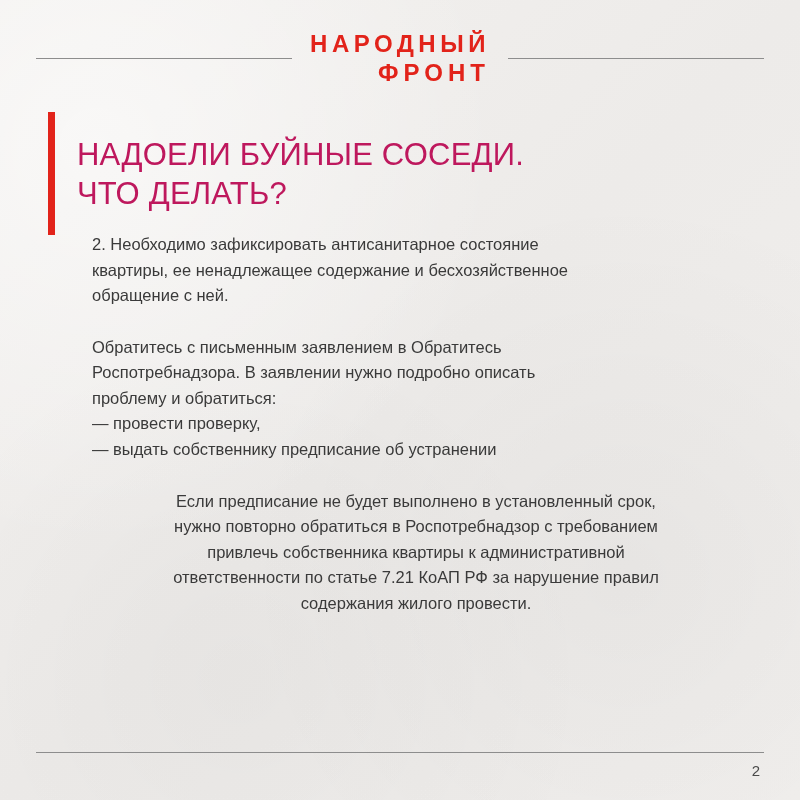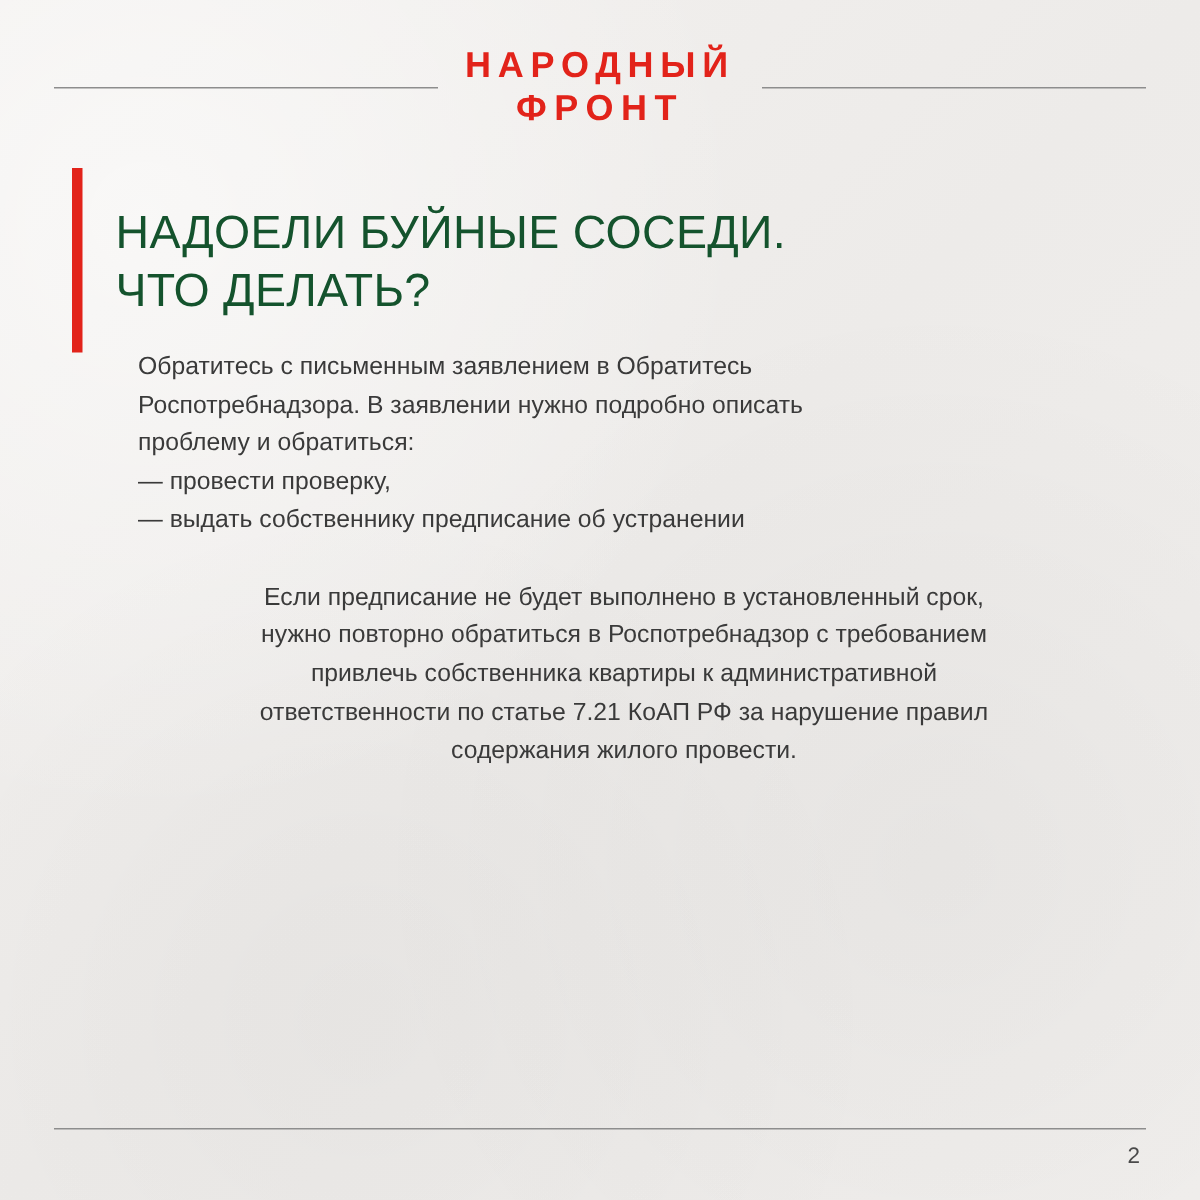--- a/index.html
+++ b/index.html
@@ -45,21 +45,21 @@
     justify-content: center;
   }
   .header .rule {
     flex: 1 1 auto;
     height: 1px;
     background: #8d8d8d;
   }
   .logo {
     flex: 0 0 auto;
     padding: 0 18px;
-    text-align: center;
+    text-align: right;
     line-height: 1.05;
   }
   .logo .line1,
   .logo .line2 {
     display: block;
     color: #e2231a;
     font-weight: bold;
     letter-spacing: 4.5px;
     font-size: 24px;
   }
@@ -81,21 +81,21 @@
     width: 7px;
     background: #e2231a;
     flex: 0 0 auto;
     margin-right: 22px;
     min-height: 86px;
   }
   .title-text {
     font-size: 31px;
     font-weight: normal;
     line-height: 1.28;
-    color: #14532d;
+    color: #be185d;
     letter-spacing: 0.2px;
     padding-top: 2px;
   }
   .title-text .t-line { display: block; }
 
   
   .body-block {
     position: absolute;
     top: 232px;
     left: 92px;
@@ -146,20 +146,25 @@
   <div class="title-block">
     <div class="title-bar"></div>
     <h1 class="title-text">
       <span class="t-line">НАДОЕЛИ БУЙНЫЕ СОСЕДИ.</span>
       <span class="t-line">ЧТО ДЕЛАТЬ?</span>
     </h1>
   </div>
 
   <div class="body-block">
 
+    <p class="para">
+      <span class="ln">2. Необходимо зафиксировать антисанитарное состояние</span>
+      <span class="ln">квартиры, ее ненадлежащее содержание и бесхозяйственное</span>
+      <span class="ln">обращение с ней.</span>
+    </p>
 
     <p class="para">
       <span class="ln">Обратитесь с письменным заявлением в Обратитесь</span>
       <span class="ln">Роспотребнадзора. В заявлении нужно подробно описать</span>
       <span class="ln">проблему и обратиться:</span>
       <span class="ln">— провести проверку,</span>
       <span class="ln">— выдать собственнику предписание об устранении</span>
     </p>
 
     <p class="para">

